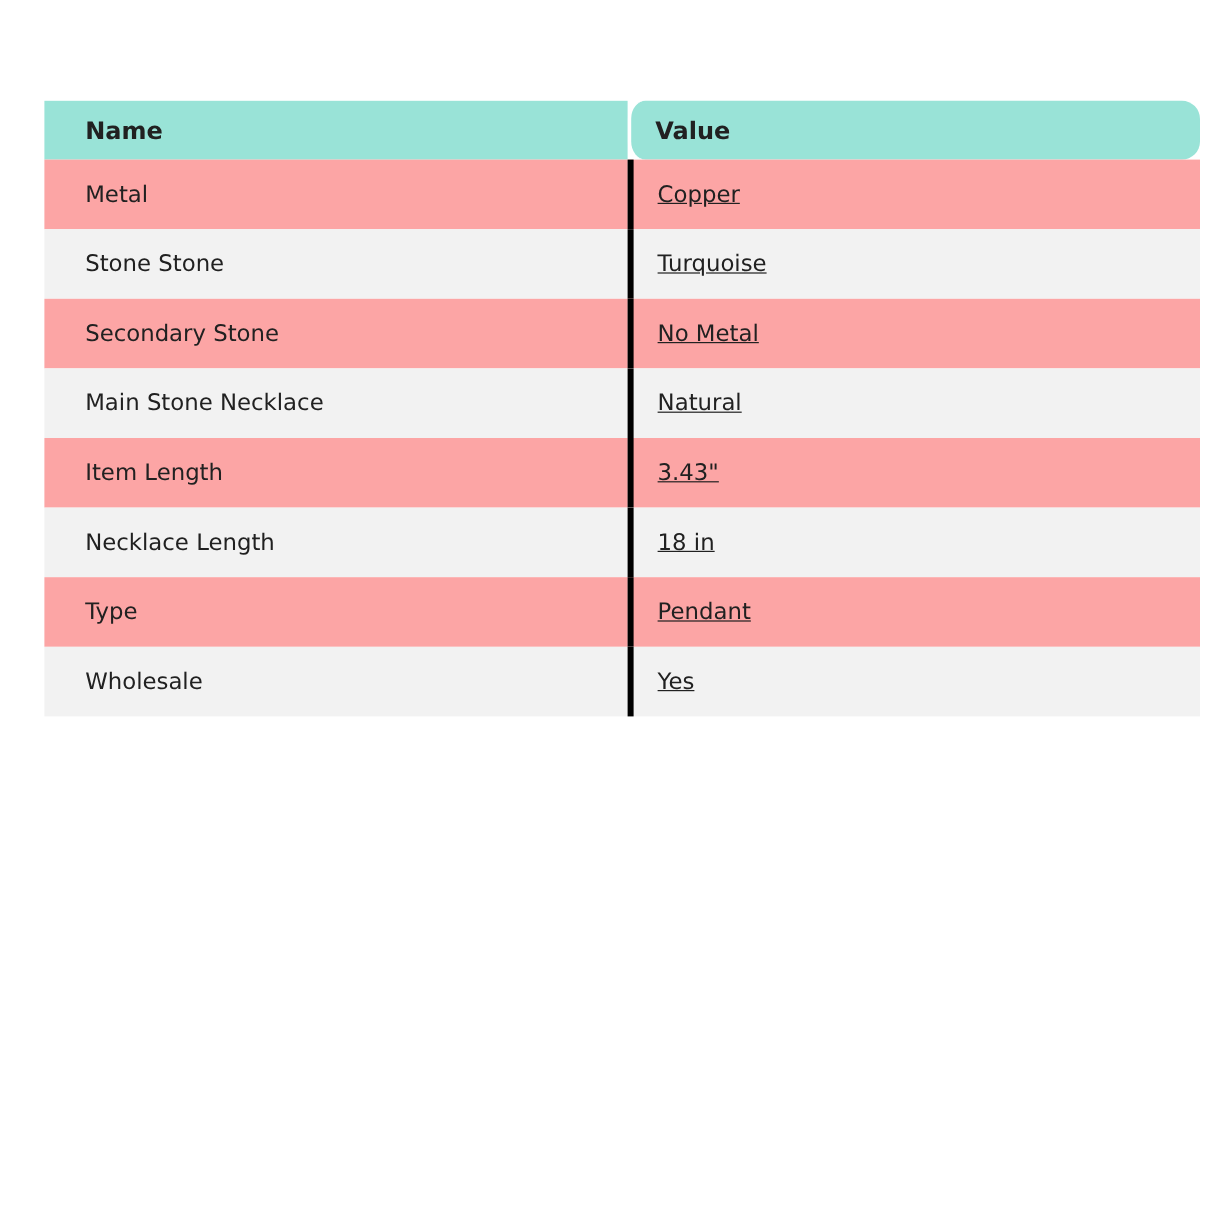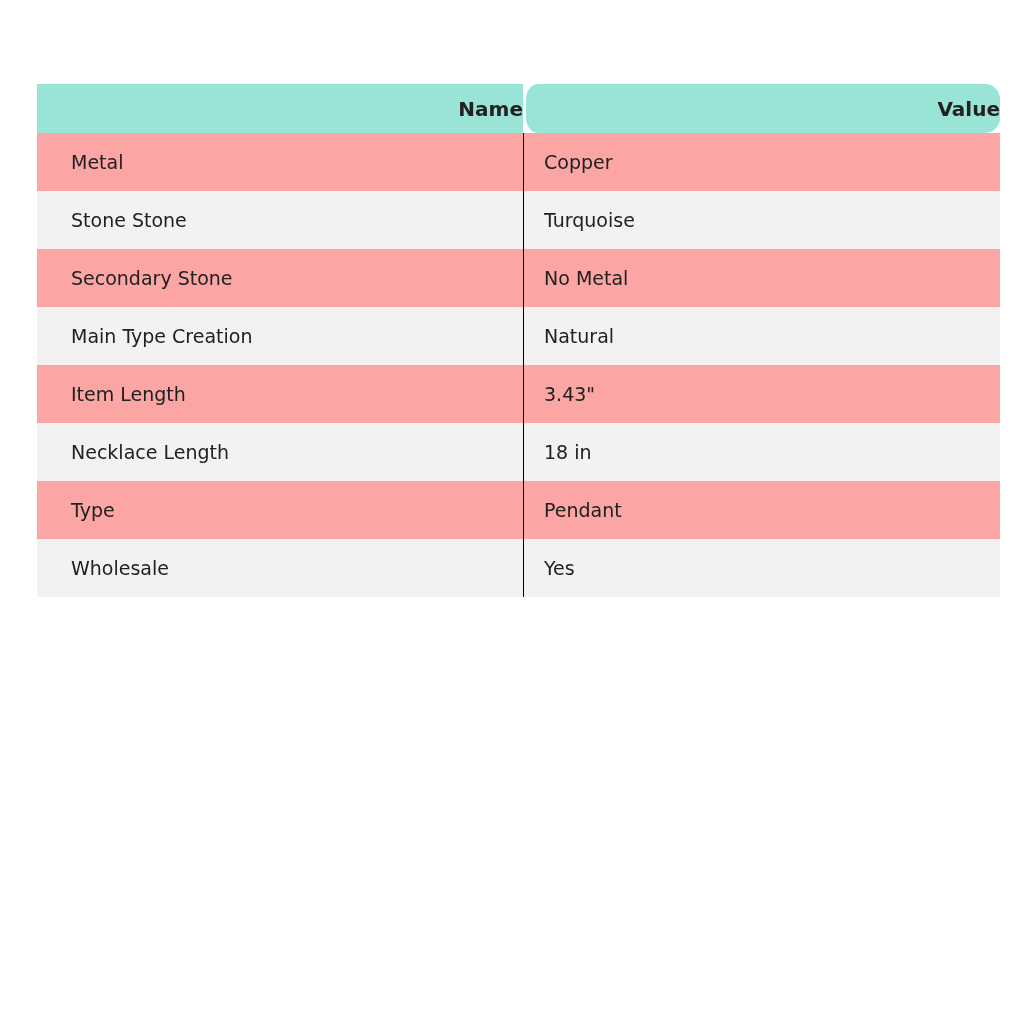--- a/index.html
+++ b/index.html
@@ -30,21 +30,21 @@
     width:963px;
     border-collapse:separate;
     border-spacing:0;
     table-layout:fixed;
   }
   .spec-table col.col-name{width:486px;}
   .spec-table col.col-value{width:477px;}
   .spec-table th{
     background:var(--header-bg);
     height:49px;
-    text-align:right;
+    text-align:left;
     vertical-align:middle;
     font-size:20px;
     font-weight:700;
     padding:0 0 0 34px;
     color:var(--text);
   }
   .spec-table th.val{
     padding-left:20px;
     border-left:3px solid #ffffff;
     border-radius:15px;
@@ -54,21 +54,22 @@
     text-align:left;
     vertical-align:middle;
     font-size:19px;
     font-weight:400;
     padding:0 0 0 34px;
     background:#fca5a5;
     color:var(--text);
   }
   .spec-table td.val{
     padding-left:20px;
-    border-left:1px solid #000000;
+    border-left:5px solid #000000;
+    text-decoration:underline;
   }
   .spec-table tr.alt td{
     background:var(--row-alt-bg);
   }
 </style>
 </head>
 <body>
 
 <div class="page">
   <table class="spec-table">
@@ -90,21 +91,21 @@
         </tr>
         <tr class="alt">
           <td>Stone Stone</td>
           <td class="val">Turquoise</td>
         </tr>
         <tr>
           <td>Secondary Stone</td>
           <td class="val">No Metal</td>
         </tr>
         <tr class="alt">
-          <td>Main Type Creation</td>
+          <td>Main Stone Necklace</td>
           <td class="val">Natural</td>
         </tr>
         <tr>
           <td>Item Length</td>
           <td class="val">3.43"</td>
         </tr>
         <tr class="alt">
           <td>Necklace Length</td>
           <td class="val">18 in</td>
         </tr>

